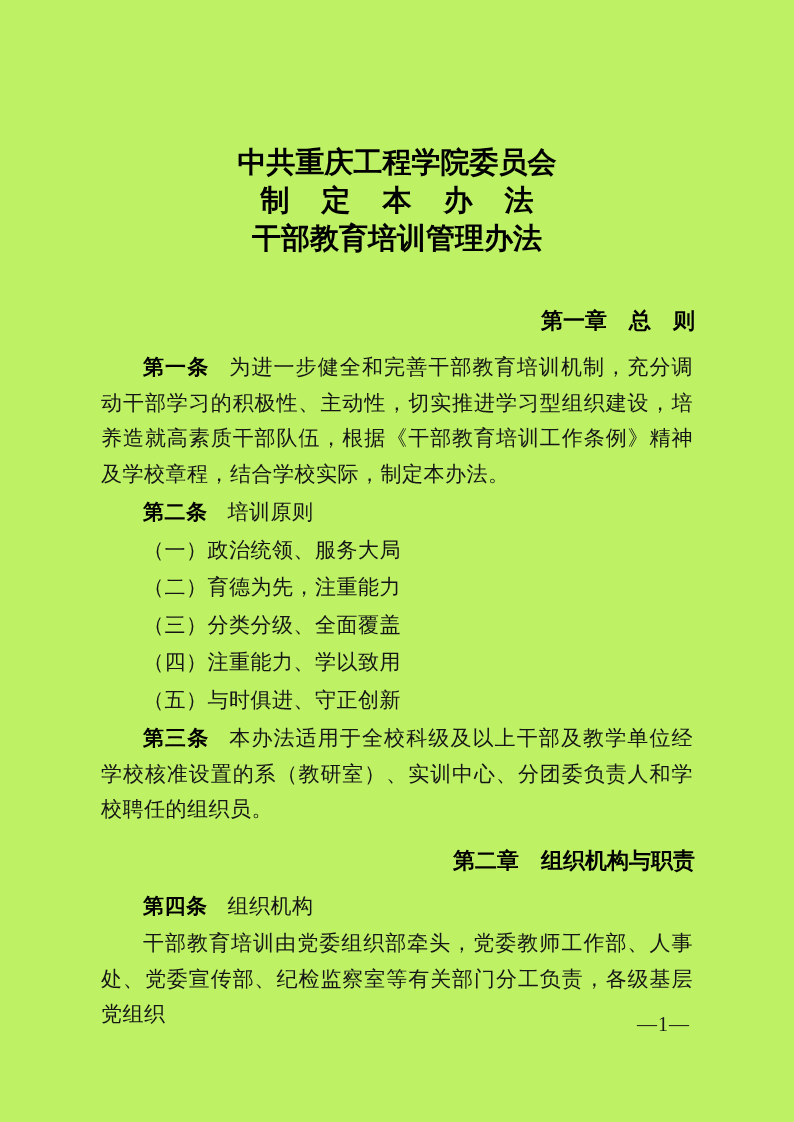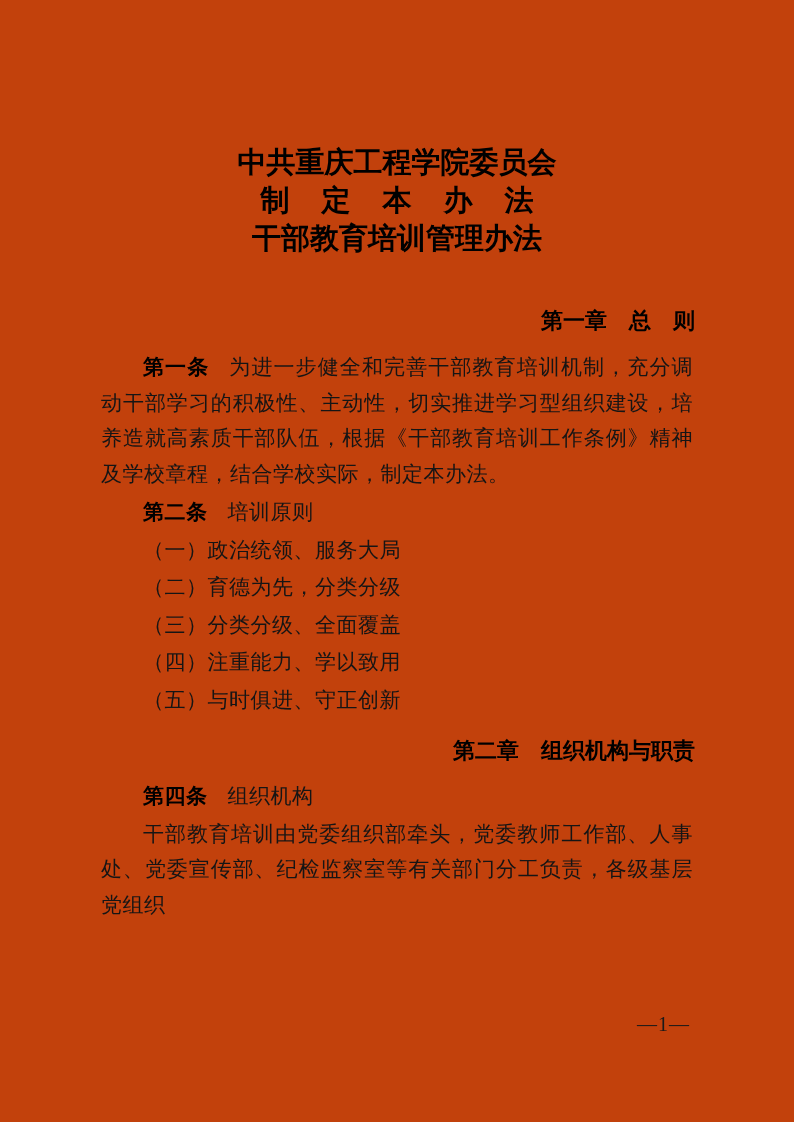--- a/index.html
+++ b/index.html
@@ -1,20 +1,20 @@
 <!DOCTYPE html>
 <html><head>
 <meta charset="utf-8">
 <style>
   html, body { margin: 0; padding: 0; background: #ffffff; }
   .page {
     width: 794px;
     height: 1122px;
     margin: 0 auto;
-    background: #c2410c;
+    background: #bef264;
     position: relative;
     box-sizing: border-box;
     padding: 143px 99px 0 99px;
     overflow: hidden;
     font-family: "Liberation Serif", "DejaVu Serif", serif;
     color: #111111;
   }
   .doc-title { margin: 0 0 0 0; }
   .title-line {
     text-align: center;
@@ -79,25 +79,26 @@
 
   <h2 class="chapter chapter-1">第一章　总　则</h2>
 
   <div class="body">
 
     <p><span class="art-label">第一条</span><span>为进一步健全和完善干部教育培训机制，充分调动干部学习的积极性、主动性，切实推进学习型组织建设，培养造就高素质干部队伍，根据《干部教育培训工作条例》精神及学校章程，结合学校实际，制定本办法。</span></p>
 
     <p><span class="art-label">第二条</span><span>培训原则</span></p>
 
     <p>（一）政治统领、服务大局</p>
-    <p>（二）育德为先，分类分级</p>
+    <p>（二）育德为先，注重能力</p>
     <p>（三）分类分级、全面覆盖</p>
     <p>（四）注重能力、学以致用</p>
     <p>（五）与时俱进、守正创新</p>
 
+    <p><span class="art-label">第三条</span><span>本办法适用于全校科级及以上干部及教学单位经学校核准设置的系（教研室）、实训中心、分团委负责人和学校聘任的组织员。</span></p>
 
     <h2 class="chapter chapter-2">第二章　组织机构与职责</h2>
 
     <p><span class="art-label">第四条</span><span>组织机构</span></p>
 
     <p>干部教育培训由党委组织部牵头，党委教师工作部、人事处、党委宣传部、纪检监察室等有关部门分工负责，各级基层党组织</p>
 
   </div>
 
   <div class="page-number">—1—</div>

